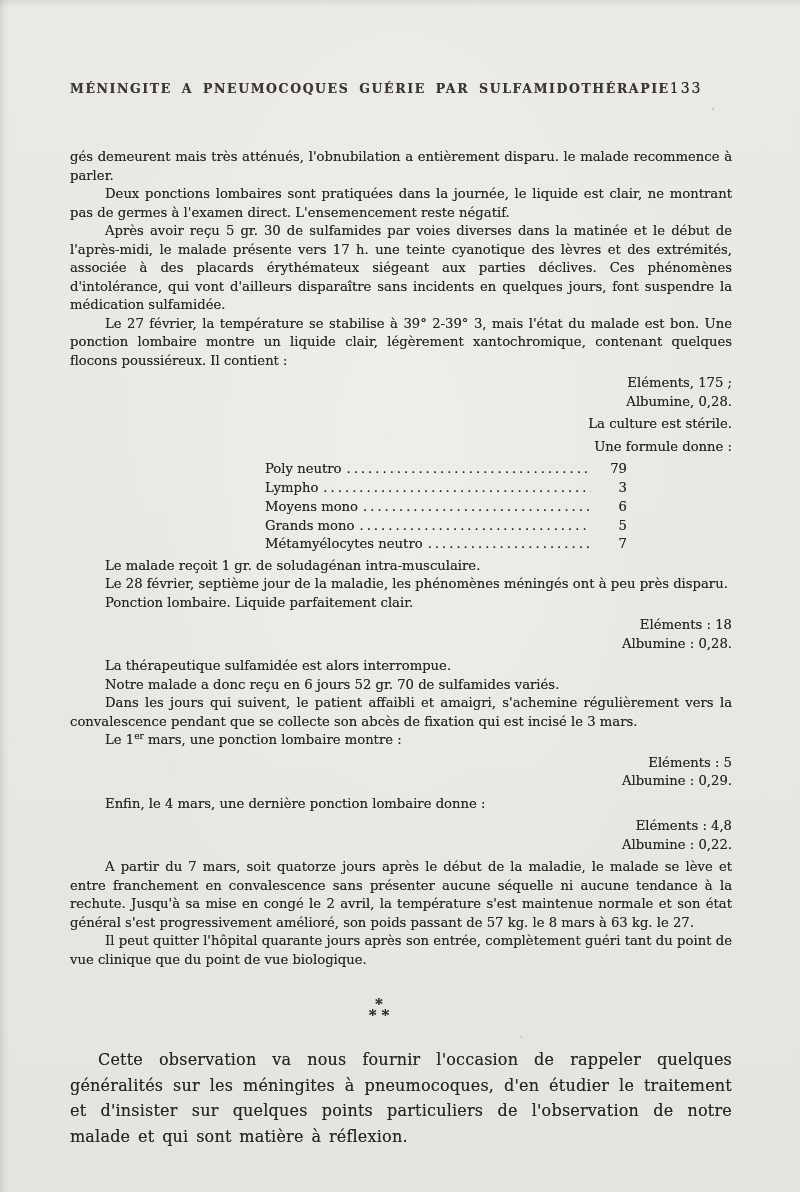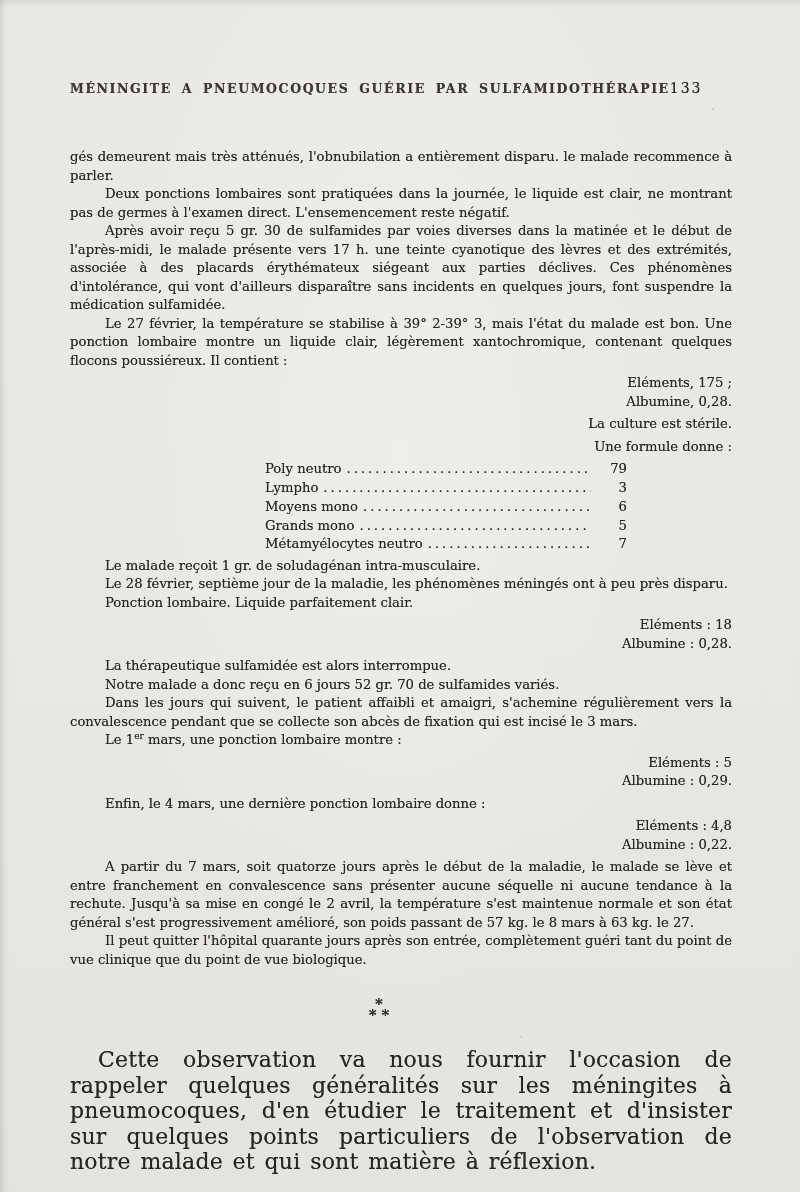--- a/index.html
+++ b/index.html
@@ -57,21 +57,21 @@
   }
   .fvalue{width:28px;text-align:right;}
   .asterism{
     margin:30px 0 26px;text-align:center;
     transform:translateX(-22px);
     font-size:15px;font-weight:bold;line-height:11px;
   }
   .ast-bottom{letter-spacing:5px;text-indent:5px;}
   .closing{
     margin:0;
-    font-size:22px;line-height:25.5px;
+    font-size:16px;line-height:25.5px;
     text-indent:28px;text-align:justify;
     word-spacing:2.5px;letter-spacing:.2px;
   }
   .speck{position:absolute;border-radius:50%;background:rgba(70,68,58,.45);}
   .speck.s1{left:404px;top:701px;width:3px;height:3px;}
   .speck.s2{left:712px;top:108px;width:2px;height:2px;opacity:.55;}
   .speck.s3{left:520px;top:1036px;width:2px;height:2px;opacity:.4;}
   .speck.s4{left:250px;top:292px;width:2px;height:2px;opacity:.3;}
 </style>
 </head>

